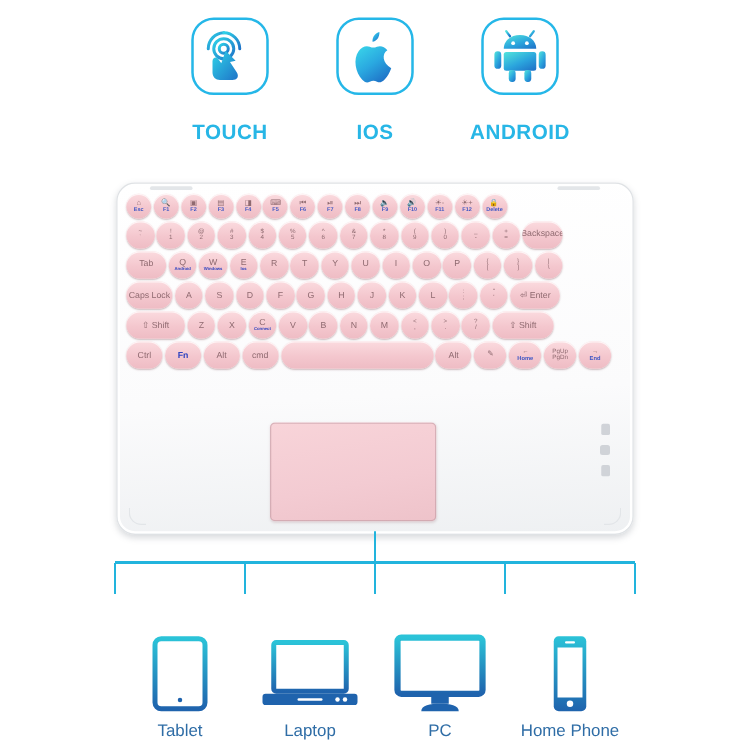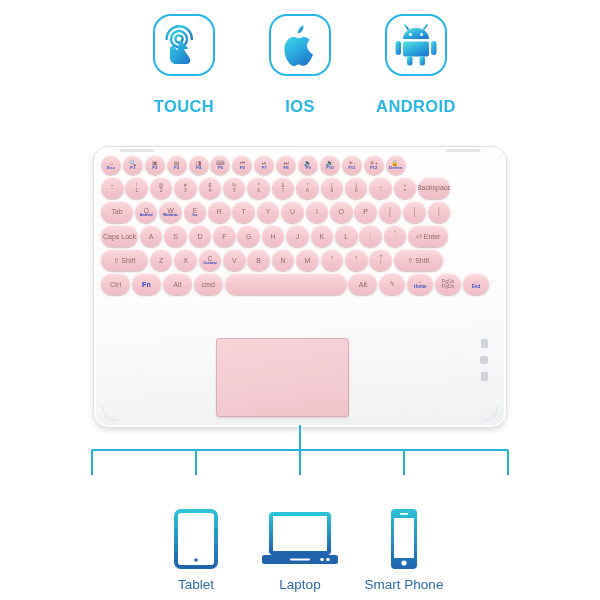--- a/index.html
+++ b/index.html
@@ -525,33 +525,49 @@
         <rect x="11" y="6" width="58" height="39" rx="2" fill="none" stroke="url(#dv2)" stroke-width="4"></rect>
         <rect x="2" y="47" width="76" height="9" rx="2.5" fill="#1f63ad"></rect>
         <rect x="30" y="50.5" width="20" height="2" rx="1" fill="#ffffff"></rect>
         <circle cx="62" cy="51.5" r="1.8" fill="#ffffff"></circle>
         <circle cx="68" cy="51.5" r="1.8" fill="#ffffff"></circle>
       </svg>
     </div>
     <div class="device-label">Laptop</div>
   </div>
 
+  <div class="device">
+    <div class="device-art">
+      <svg width="74" height="64" viewBox="0 0 74 64">
+        <defs>
+          <linearGradient id="dv3" x1="0" y1="0" x2="0" y2="1">
+            <stop offset="0%" stop-color="#2bc3d8"></stop>
+              <stop offset="100%" stop-color="#1f63ad"></stop>
+          </linearGradient>
+        </defs>
+        <rect x="3" y="3" width="68" height="45" rx="3" fill="none" stroke="url(#dv3)" stroke-width="5"></rect>
+        <rect x="30" y="48" width="14" height="8" fill="#1f63ad"></rect>
+        <path d="M22 62 C22 57 29 56 37 56 C45 56 52 57 52 62 Z" fill="#1f63ad"></path>
+      </svg>
+    </div>
+    <div class="device-label">PC</div>
+  </div>
 
 
   <div class="device">
     <div class="device-art">
       <svg width="36" height="64" viewBox="0 0 36 64">
         <defs>
           <linearGradient id="dv5" x1="0" y1="0" x2="0" y2="1">
             <stop offset="0%" stop-color="#2bc3d8"></stop>
               <stop offset="100%" stop-color="#1f63ad"></stop>
           </linearGradient>
         </defs>
         <rect x="5" y="2" width="26" height="60" rx="4" fill="url(#dv5)"></rect>
         <rect x="8" y="11" width="20" height="40" fill="#ffffff"></rect>
         <rect x="14" y="6" width="8" height="1.8" rx=".9" fill="#ffffff"></rect>
         <circle cx="18" cy="56" r="2.6" fill="#ffffff"></circle>
       </svg>
     </div>
-    <div class="device-label">Smart Phone</div>
+    <div class="device-label">Home Phone</div>
   </div>
 
 </div>
 
 </body></html>

